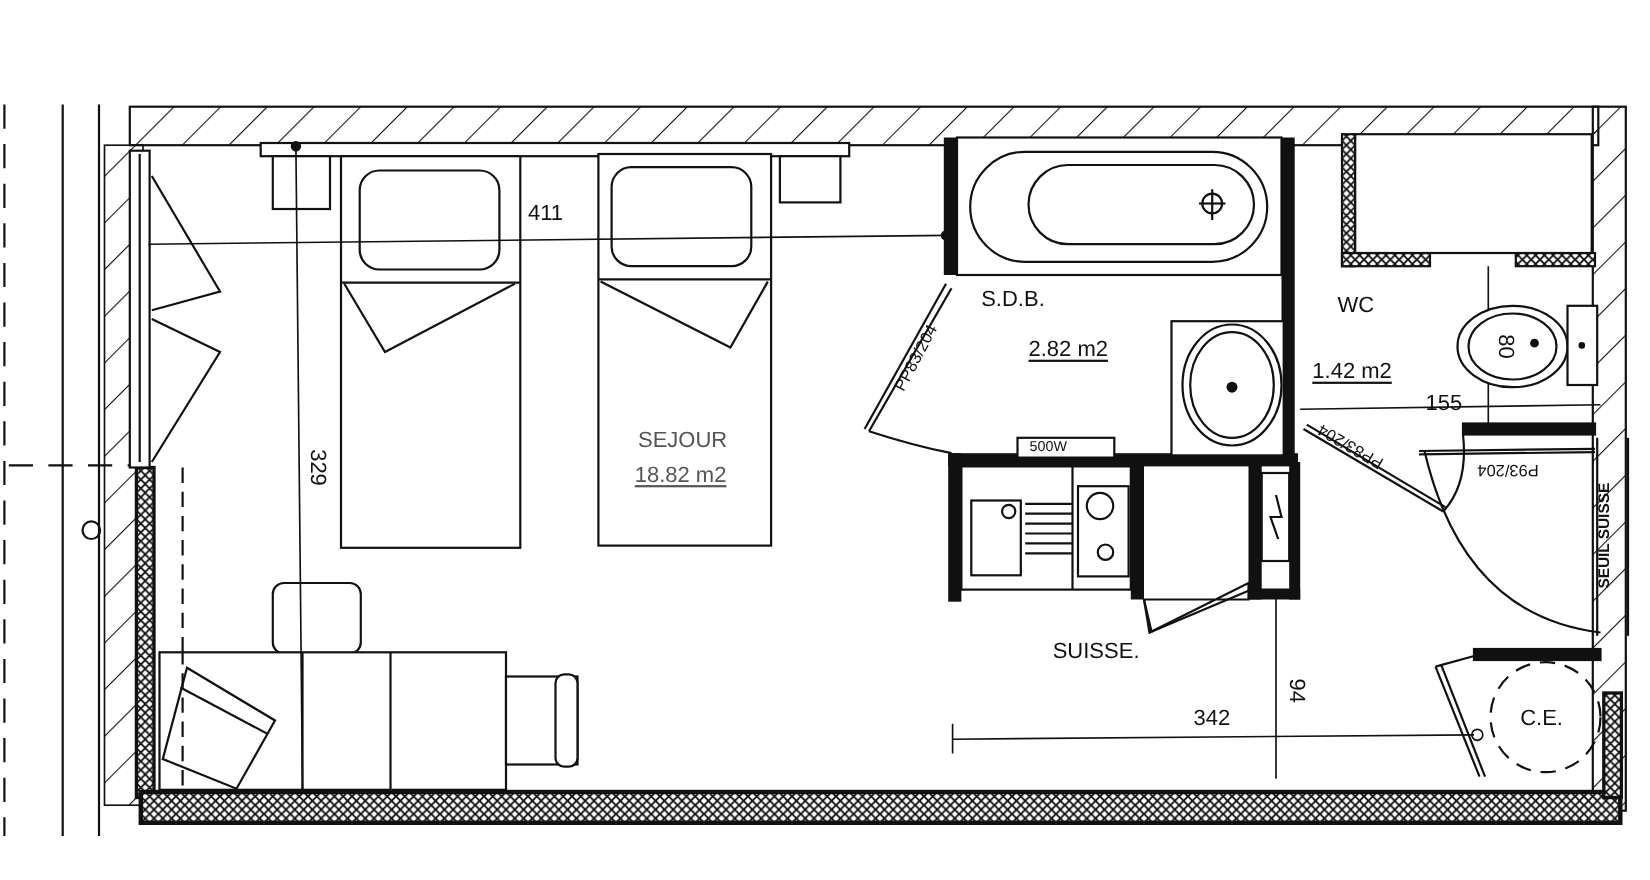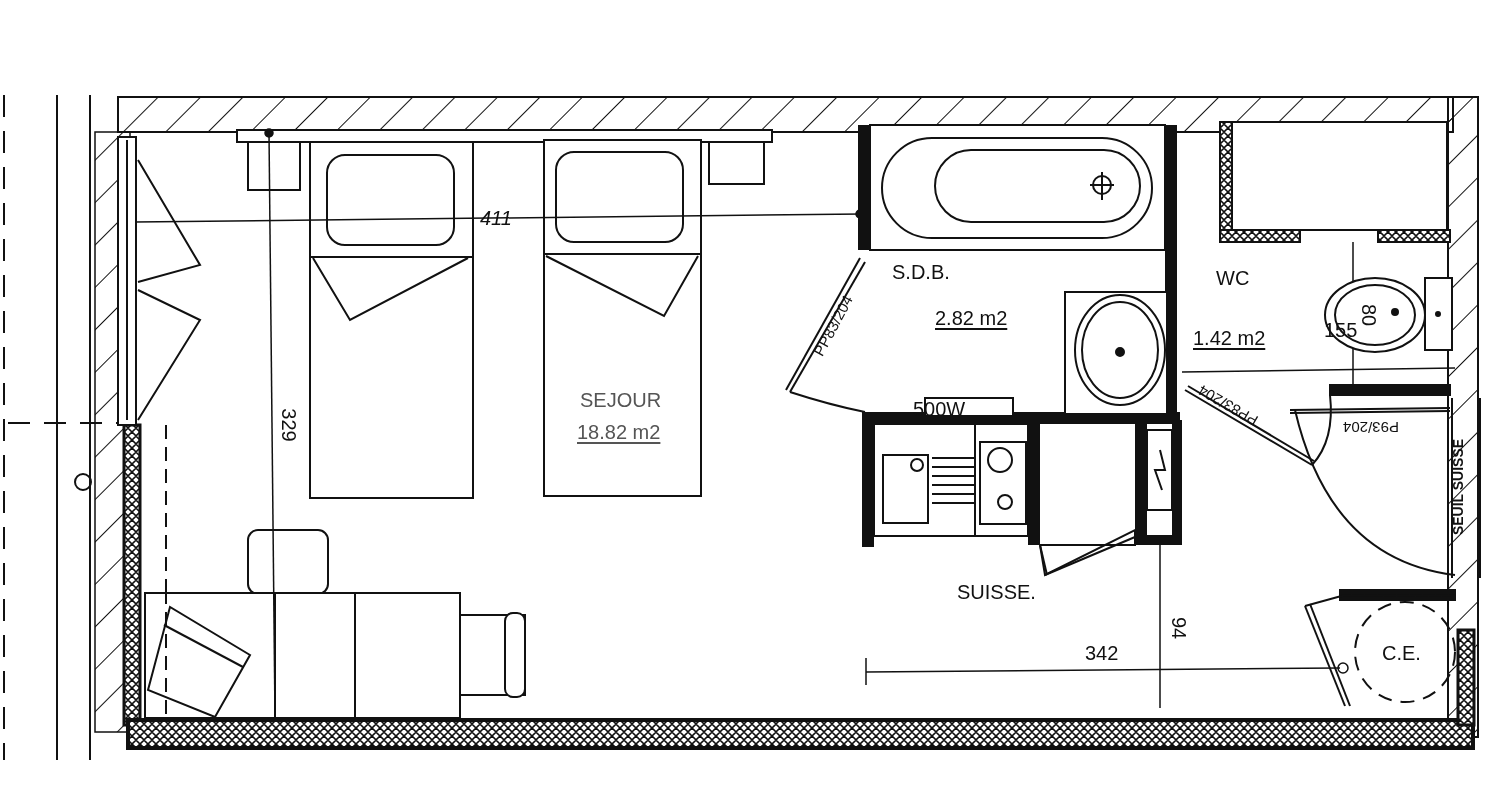--- a/index.html
+++ b/index.html
@@ -186,31 +186,31 @@
   </g>
 
   <g stroke="#111" stroke-width="2" fill="none">
     <circle cx="1405" cy="652" r="50" stroke-dasharray="14 9"></circle>
     <polyline points="1305,606 1345,595 1455,596"></polyline>
     <line x1="1305" y1="606" x2="1345" y2="706"></line>
     <line x1="1310" y1="604" x2="1350" y2="706"></line>
   </g>
 </svg>
 
-<div class="lbl" style="left:480px;top:208px;font-style:italic;">411</div>
+<div class="lbl" style="left:480px;top:184px;">411</div>
 <div class="lbl rot90" style="left:272px;top:415px;">329</div>
 <div class="lbl grey" style="left:580px;top:390px;text-align:right;">SEJOUR</div>
 <div class="lbl grey u" style="left:577px;top:422px;">18.82 m2</div>
 <div class="lbl" style="left:892px;top:262px;">S.D.B.</div>
 <div class="lbl u" style="left:935px;top:290px;margin-top:18px;">2.82 m2</div>
 <div class="lbl" style="left:1216px;top:268px;">WC</div>
 <div class="lbl u" style="left:1193px;top:328px;">1.42 m2</div>
-<div class="lbl" style="left:1296px;top:320px;margin-left:28px;">155</div>
+<div class="lbl" style="left:1296px;top:357px;">155</div>
 <div class="lbl rot90" style="left:1358px;top:305px;">80</div>
 <div class="lbl" style="left:957px;top:582px;">SUISSE.</div>
 <div class="lbl" style="left:1085px;top:643px;">342</div>
 <div class="lbl rot90" style="left:1168px;top:618px;">94</div>
 <div class="lbl" style="left:1382px;top:643px;">C.E.</div>
-<div class="lbl" style="left:913px;top:399px;font-size:20px;">500W</div>
+<div class="lbl" style="left:936px;top:399px;font-size:13px;">500W</div>
 <div class="lbl rotm90" style="left:800px;top:318px;font-size:15px;transform:rotate(-62deg);">PP83/204</div>
 <div class="lbl" style="left:1195px;top:398px;font-size:15px;transform:rotate(210deg);">PP83/204</div>
 <div class="lbl rot180" style="left:1343px;top:420px;font-size:15px;">P93/204</div>
 <div class="lbl rotm90" style="left:1410px;top:480px;font-size:14px;font-weight:bold;">SEUIL SUISSE</div>
 
 </body></html>

